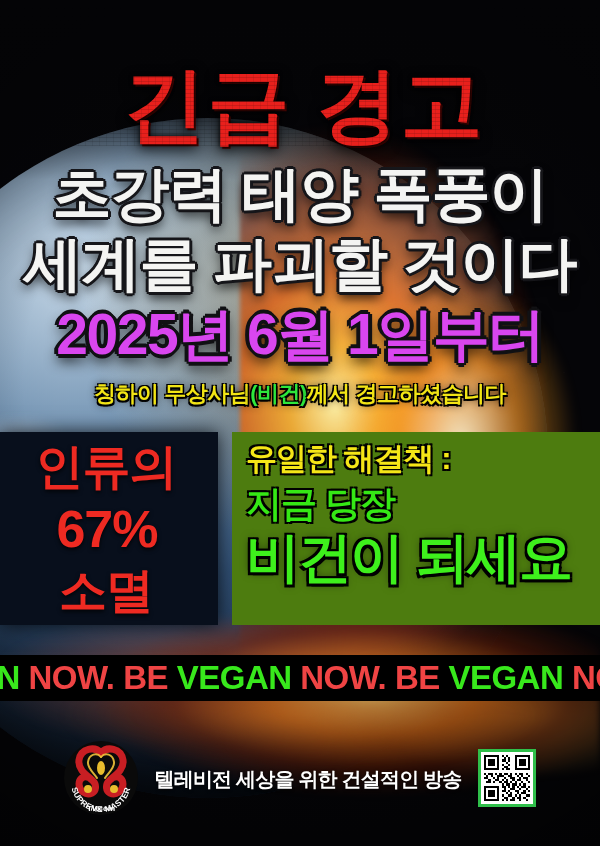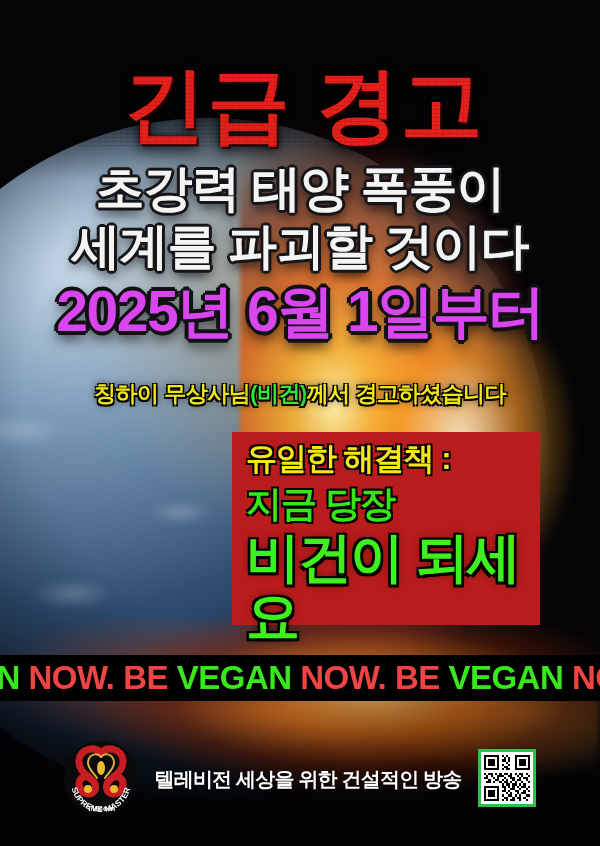--- a/index.html
+++ b/index.html
@@ -97,21 +97,21 @@
   .headline-red .grunge{
     position:absolute;left:0;right:0;top:0;bottom:0;pointer-events:none;
     background-image:
       repeating-linear-gradient(0deg, rgba(0,0,0,.22) 0 1px, rgba(0,0,0,0) 1px 4px),
       repeating-linear-gradient(90deg, rgba(0,0,0,.14) 0 1px, rgba(0,0,0,0) 1px 7px);
     mix-blend-mode:multiply;opacity:.55;
   }
 
   .lines{position:absolute;left:0;right:0;top:160px;text-align:center;}
   .l1,.l2{
-    font-size:49px;font-weight:bold;line-height:1.18;color:#f4f4f2;letter-spacing:-1px;
+    font-size:59px;font-weight:bold;line-height:1.18;color:#f4f4f2;letter-spacing:-1px;
     text-shadow:
       -2px -2px 0 #16161a, 2px -2px 0 #16161a, -2px 2px 0 #16161a, 2px 2px 0 #16161a,
       -3px 0 0 #16161a, 3px 0 0 #16161a, 0 -3px 0 #16161a, 0 3px 0 #16161a,
       0 6px 12px rgba(0,0,0,.9);
   }
   .l3{
     font-size:57px;font-weight:bold;line-height:1.16;color:#d946ef;letter-spacing:-1.5px;
     margin-top:2px;
     text-shadow:
       -2px -2px 0 #111114, 2px -2px 0 #111114, -2px 2px 0 #111114, 2px 2px 0 #111114,
@@ -135,22 +135,22 @@
   }
   .pl-row{
     color:#ee2a22;font-weight:bold;line-height:1;letter-spacing:-1px;width:100%;text-align:center;
     text-shadow:0 2px 4px rgba(0,0,0,.8);
   }
   .pl-1{font-size:48px;padding-right:6px;}
   .pl-2{font-size:52px;margin-top:12px;padding-right:4px;}
   .pl-3{font-size:48px;margin-top:12px;padding-right:6px;}
 
   .panel-right{
-    position:absolute;left:232px;top:0;width:308px;height:193px;
-    background:#b91c1c;
+    position:absolute;left:232px;top:0;width:368px;height:193px;
+    background:#4d7c0f;
     padding:10px 0 0 14px;box-sizing:border-box;
   }
   .pr-1{
     font-size:31px;font-weight:bold;color:#f5e617;letter-spacing:-1px;line-height:1.1;
     text-shadow:-2px -2px 0 #000,2px -2px 0 #000,-2px 2px 0 #000,2px 2px 0 #000;
   }
   .pr-2{
     margin-top:8px;font-size:36px;font-weight:bold;color:#35e815;letter-spacing:-1px;line-height:1.1;
     text-shadow:-2px -2px 0 #000,2px -2px 0 #000,-2px 2px 0 #000,2px 2px 0 #000;
   }
@@ -223,20 +223,25 @@
       <div class="l2">세계를 파괴할 것이다</div>
       <div class="l3">2025년 6월 1일부터</div>
     </div>
 
     <div class="attrib">
       <span>칭하이 무상사님</span><span class="green">(비건)</span><span>께서 경고하셨습니다</span>
     </div>
 
     <div class="band">
 
+      <div class="panel-left">
+        <div class="pl-row pl-1">인류의</div>
+        <div class="pl-row pl-2">67%</div>
+        <div class="pl-row pl-3">소멸</div>
+      </div>
 
       <div class="panel-right">
         <div class="pr-1">유일한 해결책 :</div>
         <div class="pr-2">지금 당장</div>
         <div class="pr-3">비건이 되세요</div>
       </div>
 
     </div>
 
     <div class="ticker">

